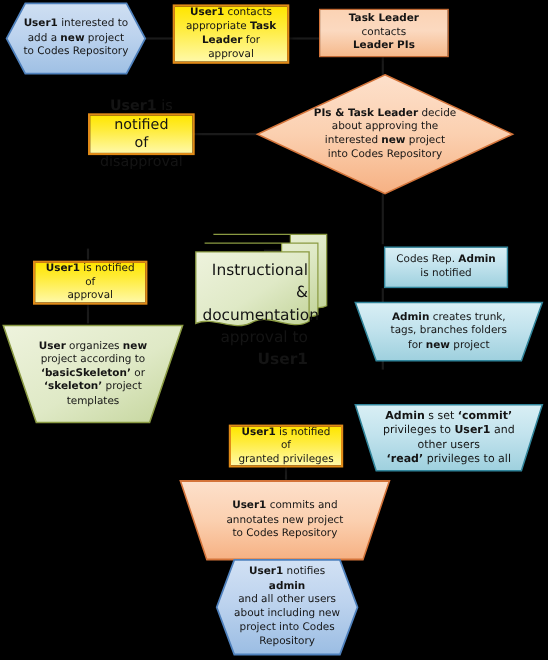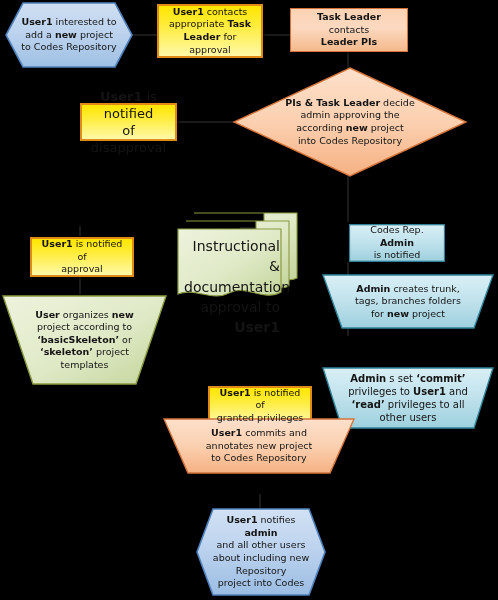--- a/index.html
+++ b/index.html
@@ -137,22 +137,22 @@
         <linearGradient id="gpeach1" x1="0" y1="0" x2="0" y2="1">
           <stop offset="0%" stop-color="#fde0cb"></stop>
           <stop offset="50%" stop-color="#fbd0b0"></stop>
           <stop offset="100%" stop-color="#f6b183"></stop>
         </linearGradient>
       </defs>
       <polygon points="118,2 234,56 118,110 2,56" fill="url(#gpeach1)" stroke="#d4743a" stroke-width="1.4"></polygon>
     </svg>
     <div class="txt" style="padding:0 34px;">
       <div><b>PIs &amp; Task Leader</b><span> decide</span></div>
-      <div><span>admin approving the</span></div>
-      <div><span>according </span><b>new</b><span> project</span></div>
+      <div><span>about approving the</span></div>
+      <div><span>interested </span><b>new</b><span> project</span></div>
       <div><span>into Codes Repository</span></div>
     </div>
   </div>
 
   <div class="node sk-yellow" style="left:80px; top:103px; width:97px; height:38px; font-size:13px;">
     <div class="txt">
       <div><b>User1</b><span> is notified</span></div>
       <div><span>of disapproval</span></div>
     </div>
   </div>
@@ -201,21 +201,21 @@
     </svg>
     <div class="txt" style="padding:0 26px;">
       <div><b>User</b><span> organizes </span><b>new</b></div>
       <div><span>project according to</span></div>
       <div><b>‘basicSkeleton’</b><span> or</span></div>
       <div><b>‘skeleton’</b><span> project</span></div>
       <div><span>templates</span></div>
     </div>
   </div>
 
-  <div class="node" style="left:349px; top:224px; width:96px; height:38px; font-size:9.5px;">
+  <div class="node" style="left:349px; top:224px; width:113px; height:38px; font-size:9.5px;">
     <svg class="shape-svg" viewBox="0 0 115 38" preserveAspectRatio="none">
       <defs>
         <linearGradient id="gcyan1" x1="0" y1="0" x2="0" y2="1">
           <stop offset="0%" stop-color="#d9eff5"></stop>
           <stop offset="45%" stop-color="#c2e3ed"></stop>
           <stop offset="100%" stop-color="#9ed0de"></stop>
         </linearGradient>
       </defs>
       <rect x="0.7" y="0.7" width="113.6" height="36.6" fill="url(#gcyan1)" stroke="#31859b" stroke-width="1.3"></rect>
     </svg>
@@ -236,33 +236,33 @@
     </div>
   </div>
 
   <div class="node" style="left:322px; top:336px; width:172px; height:62px; font-size:10px;margin-top:31px;">
     <svg class="shape-svg" viewBox="0 0 172 62" preserveAspectRatio="none">
       <polygon points="1,1 171,1 152,61 20,61" fill="url(#gcyan1)" stroke="#31859b" stroke-width="1.4"></polygon>
     </svg>
     <div class="txt" style="padding:0 20px;">
       <div><b>Admin</b><span> s set  </span><b>‘commit’</b></div>
       <div><span>privileges to </span><b>User1</b><span> and</span></div>
+      <div><span>other users</span></div>
       <div><b>‘read’</b><span> privileges to all</span></div>
-      <div><span>other users</span></div>
     </div>
   </div>
 
   <div class="node sk-yellow" style="left:208px; top:386px; width:104px; height:39px; font-size:9.5px;">
     <div class="txt">
       <div><b>User1</b><span> is notified of</span></div>
       <div><span>granted privileges</span></div>
     </div>
   </div>
 
-  <div class="node" style="left:163px; top:418px; width:192px; height:56px; font-size:9.5px;">
+  <div class="node" style="left:163px; top:436px; width:192px; height:74px; font-size:9.5px;">
     <svg class="shape-svg" viewBox="0 0 192 58" preserveAspectRatio="none">
       <polygon points="1,1 191,1 167,57 25,57" fill="url(#gpeach1)" stroke="#d4743a" stroke-width="1.4"></polygon>
       <defs>
         <linearGradient id="gpeach2" x1="0" y1="0" x2="0" y2="1">
           <stop offset="0%" stop-color="#fde0cb"></stop>
           <stop offset="100%" stop-color="#f6b183"></stop>
         </linearGradient>
       </defs>
     </svg>
     <div class="txt" style="padding:0 30px;">
@@ -280,18 +280,18 @@
           <stop offset="45%" stop-color="#bdd3ee"></stop>
           <stop offset="100%" stop-color="#9bbde3"></stop>
         </linearGradient>
       </defs>
       <polygon points="17,1 113,1 129,44 113,87 17,87 1,44" fill="url(#gblue2)" stroke="#4f81bd" stroke-width="1.6"></polygon>
     </svg>
     <div class="txt" style="padding:0 14px;">
       <div><b>User1</b><span> notifies </span><b>admin</b></div>
       <div><span>and all other users</span></div>
       <div><span>about including new</span></div>
+      <div><span>project into Codes</span></div>
       <div><span>Repository</span></div>
-      <div><span>project into Codes</span></div>
     </div>
   </div>
 
 </div>
 
 </body></html>

